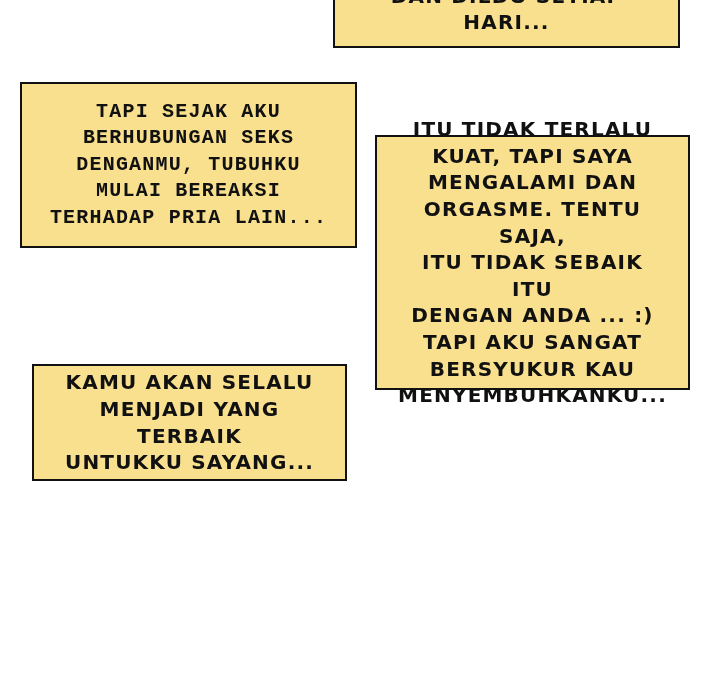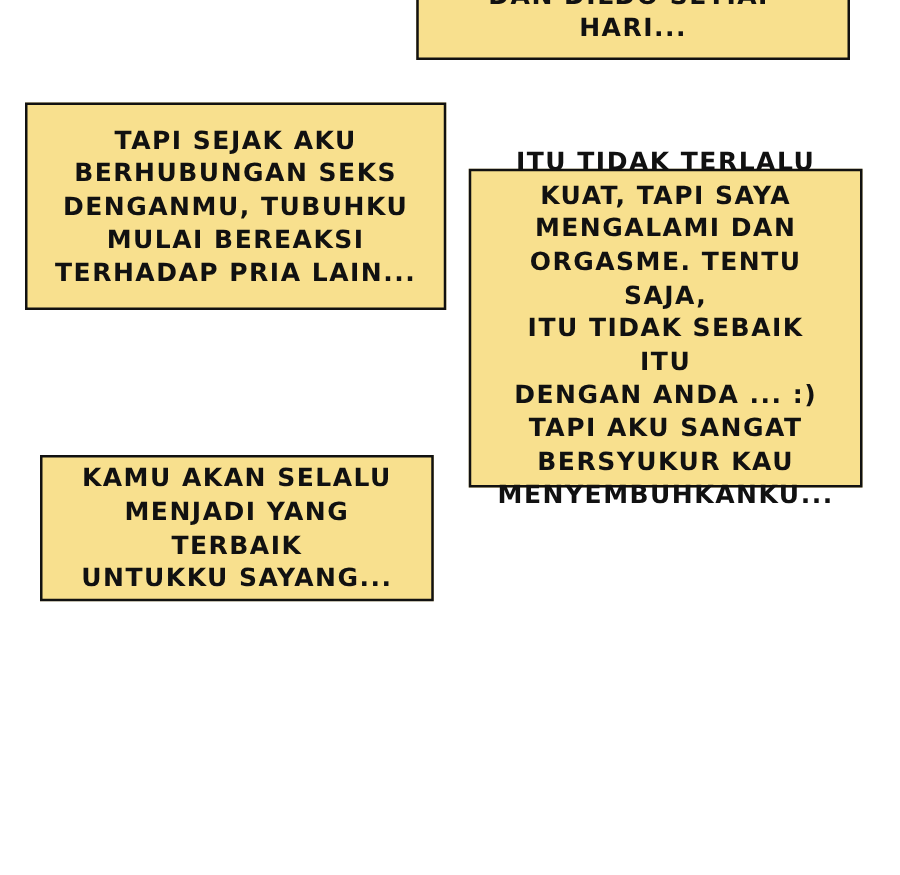--- a/index.html
+++ b/index.html
@@ -44,20 +44,21 @@
     padding: 6px 10px 10px 10px;
     align-items: flex-end;
   }
   .bubble-left-1 {
     left: 20px;
     top: 82px;
     width: 337px;
     height: 166px;
     font-size: 20px;
     padding: 8px 10px;
+    font-family: Liberation Mono, monospace;
   }
   .bubble-right-1 {
     left: 375px;
     top: 135px;
     width: 315px;
     height: 255px;
     font-size: 20px;
     padding: 8px 23px;
   }
   .bubble-left-2 {

